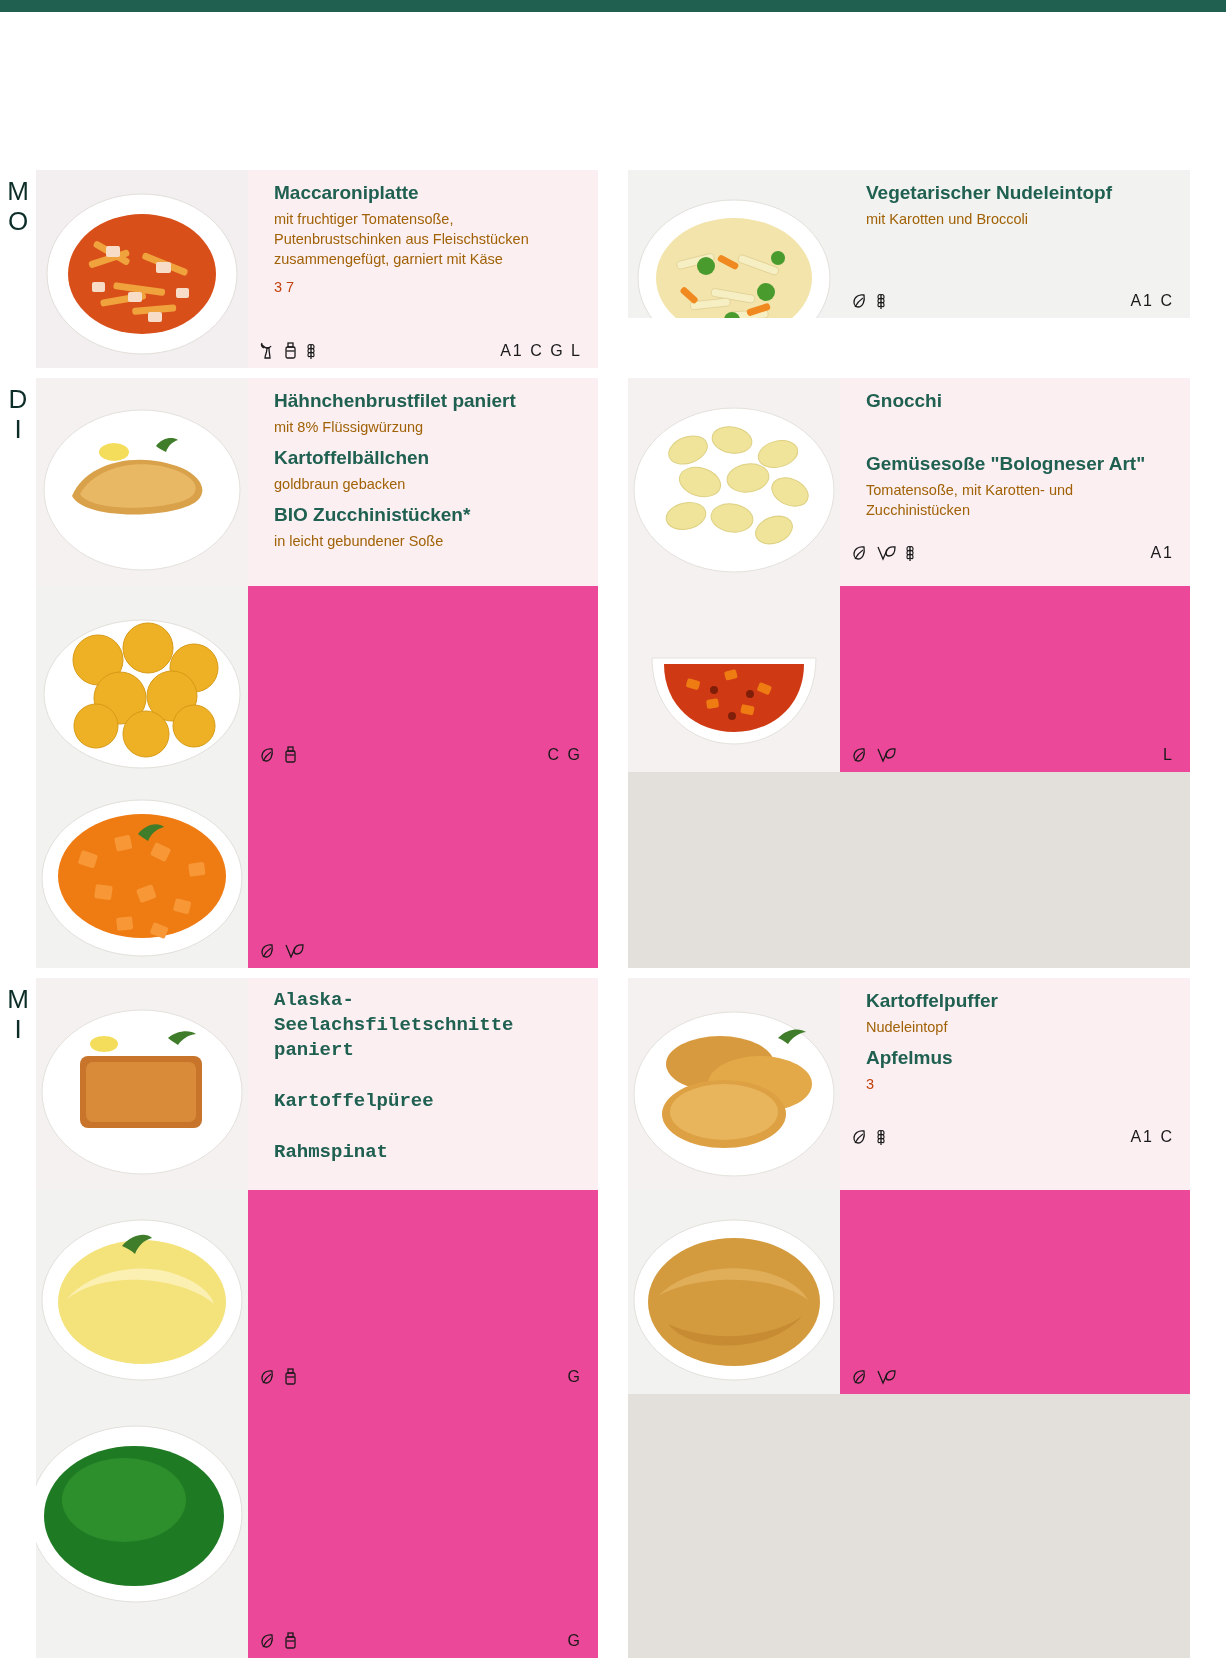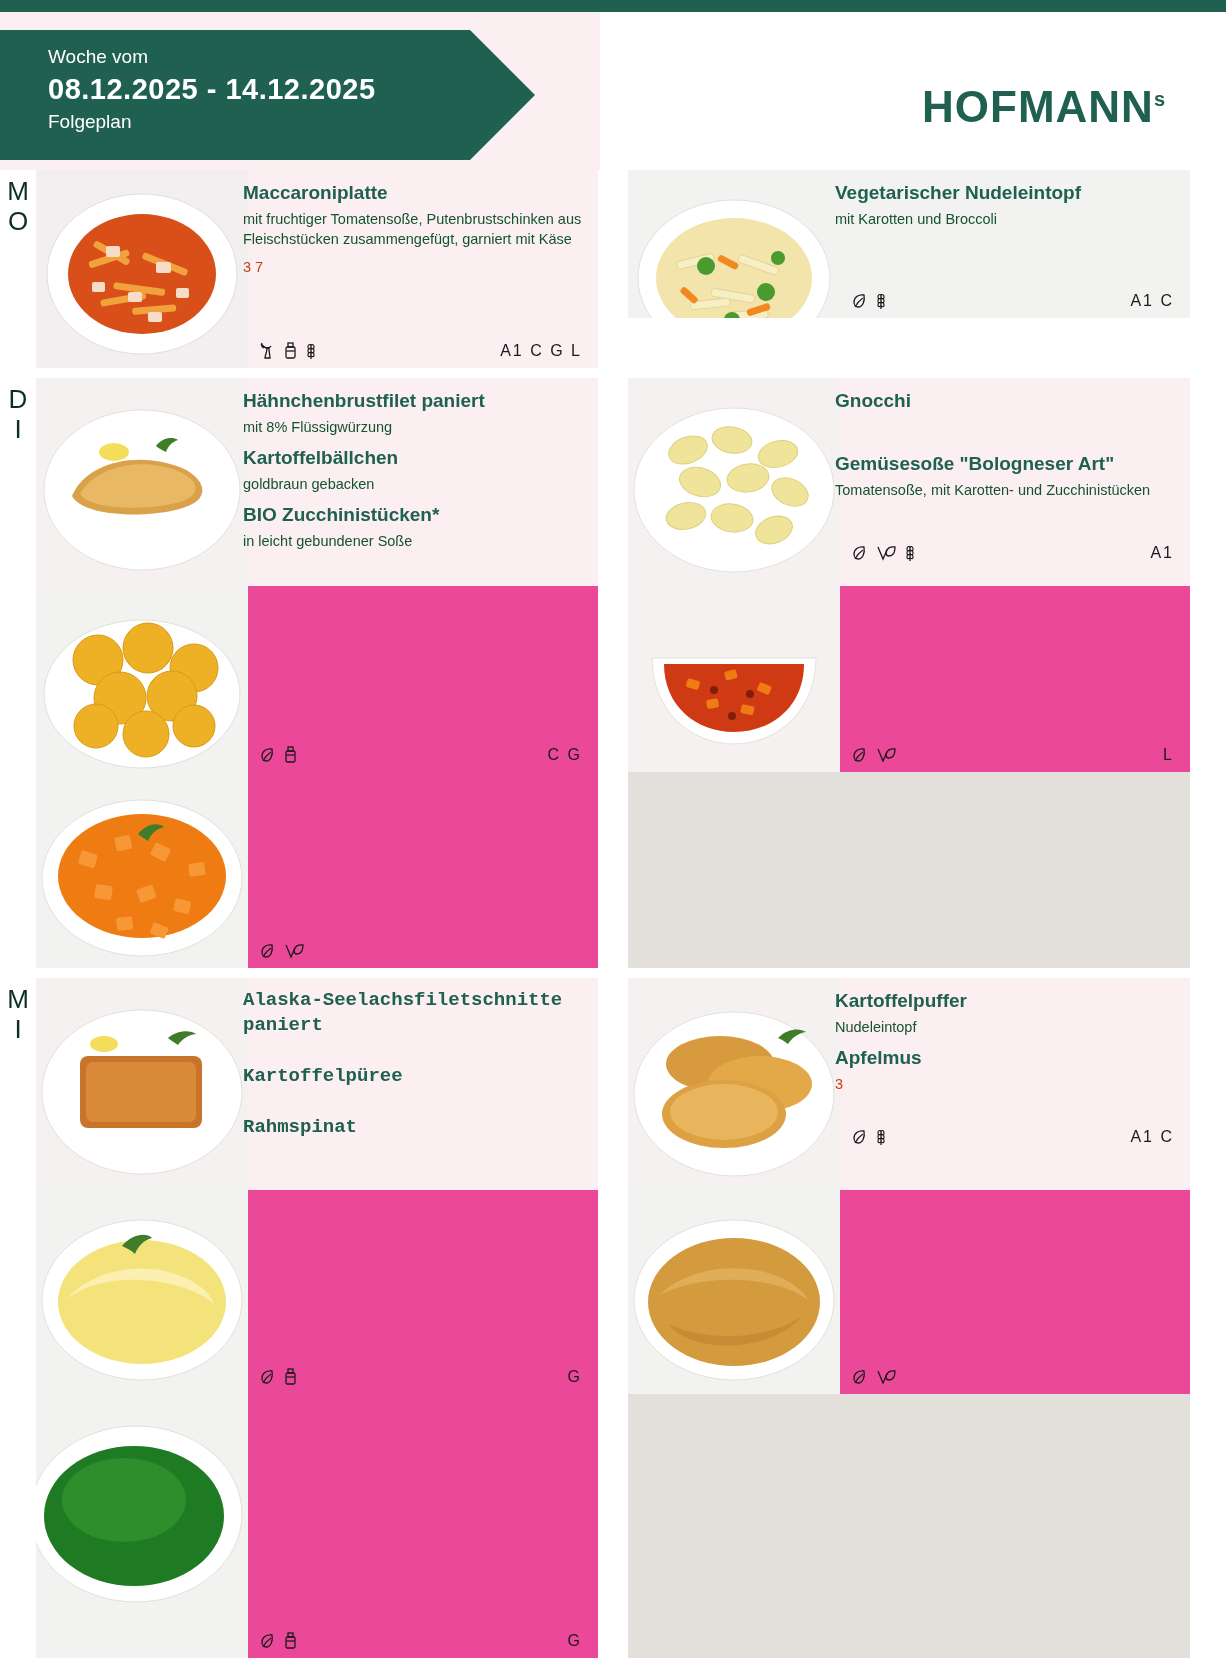--- a/index.html
+++ b/index.html
@@ -66,28 +66,28 @@
     overflow: hidden;
   }
   .cell.pink { background: #fbeff2; }
   .cell.grey-dark { background: #e3e0dc; }
   .cell.plain { background: #ec4899; }
 
   .photo {
     position: absolute; left: 0; top: 0; width: 212px; height: 100%;
     background-size: cover; background-position: center;
   }
-  .content { position: absolute; left: 207px; top: 10px; right: 14px; }
+  .content { position: absolute; left: 238px; top: 10px; right: 14px; }
 
   .dish-title {
     color: #1f6050; font-size: 19px; font-weight: bold; line-height: 25px;
     margin: 0 0 4px 0;
   }
   .dish-desc {
-    color: #14532d; font-size: 14.5px; line-height: 20px; margin: 0 0 8px 0;
+    color: #a16207; font-size: 14.5px; line-height: 20px; margin: 0 0 8px 0;
   }
   .addnum { color: #c2410c; font-size: 14.5px; line-height: 20px; }
 
   .footer-row {
     position: absolute; left: 222px; right: 16px; bottom: 8px;
     display: flex; align-items: flex-end; justify-content: space-between;
   }
   .icons { display: flex; align-items: flex-end; gap: 7px; }
   .icons svg { display: block; }
   .allerg {
@@ -98,31 +98,20 @@
   
   .sep { position: absolute; left: 0; width: 1226px; height: 10px; background: #ffffff; }
 </style>
 </head>
 <body>
 
 <div class="page">
 
   <div class="top-rule"></div>
 
-  <div class="header">
-    <div class="header-bg-tint"></div>
-    <div class="banner"></div>
-    <div class="banner-arrow"></div>
-    <div class="banner-text">
-      <div class="banner-line1">Woche vom</div>
-      <div class="banner-line2">08.12.2025 - 14.12.2025</div>
-      <div class="banner-line3">Folgeplan</div>
-    </div>
-    <div class="logo"><span>HOFMANN</span><sup>s</sup></div>
-  </div>
 
   <div class="day-block" style="top:170px;height:198px;">
     <div class="day-strip" style="height:198px;"></div>
     <div class="day-label">
       <div>M</div>
       <div>O</div>
     </div>
 
     <div class="cell pink" style="left:36px;top:0;height:198px;">
       <div class="photo" style="background:

